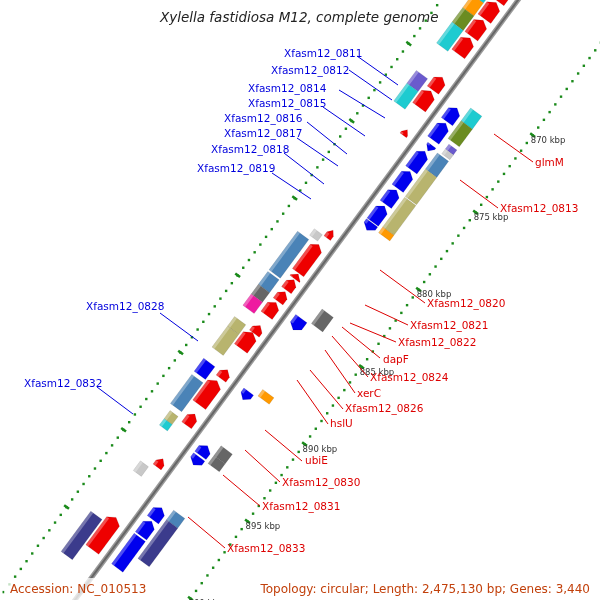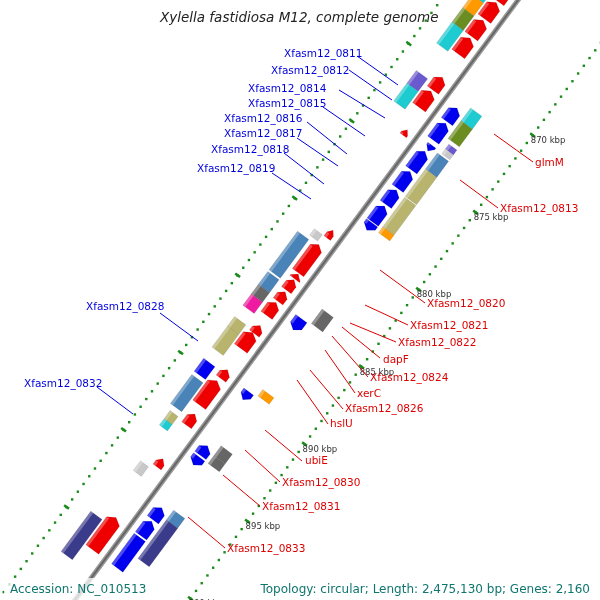--- a/index.html
+++ b/index.html
@@ -1,21 +1,21 @@
 <!DOCTYPE html>
 <html><head>
 <meta charset="utf-8">
 <style>
   html,body{margin:0;padding:0;background:#fff;}
   body{width:600px;height:600px;overflow:hidden;position:relative;font-family:"DejaVu Sans",sans-serif;}
   #map{position:absolute;left:0;top:0;width:600px;height:600px;}
   .title{font-family:"DejaVu Sans",sans-serif;font-style:italic;font-size:13.5px;fill:#222;}
   .tick-label{font-family:"DejaVu Sans",sans-serif;font-size:8.5px;fill:#333;}
   .gene-label{font-family:"DejaVu Sans",sans-serif;font-size:10.5px;}
-  .footer{position:absolute;bottom:0;height:22px;font-family:"DejaVu Sans",sans-serif;font-size:12px;color:#0f766e;line-height:22px;}
+  .footer{position:absolute;bottom:0;height:22px;font-family:"DejaVu Sans",sans-serif;font-size:12px;color:#c2410c;line-height:22px;}
   .footer.left{left:4px;padding:0 6px;background:rgba(255,255,255,0.75);}
   .footer.right{right:8px;background:rgba(255,255,255,0.75);padding:0 2px;}
 </style>
 </head>
 <body>
 
 <svg id="map" viewBox="0 0 600 600" xmlns="http://www.w3.org/2000/svg">
   <defs>
     <linearGradient id="bbGrad" x1="0" y1="0" x2="1" y2="0">
       <stop offset="0" stop-color="#c8c8c8"></stop>
@@ -529,13 +529,13 @@
       <line x1="245" y1="450" x2="280" y2="482" stroke="#dd0000" stroke-width="1"></line>
       <text class="gene-label" x="282" y="486" fill="#dd0000">Xfasm12_0830</text>
       <line x1="223" y1="475" x2="260" y2="506" stroke="#dd0000" stroke-width="1"></line>
       <text class="gene-label" x="262" y="510" fill="#dd0000">Xfasm12_0831</text>
       <line x1="188" y1="517" x2="225" y2="548" stroke="#dd0000" stroke-width="1"></line>
       <text class="gene-label" x="227" y="552" fill="#dd0000">Xfasm12_0833</text>
     </g>
 </svg>
 
 <div class="footer left">Accession: NC_010513</div>
-<div class="footer right">Topology: circular; Length: 2,475,130 bp; Genes: 2,160</div>
+<div class="footer right">Topology: circular; Length: 2,475,130 bp; Genes: 3,440</div>
 
 </body></html>

